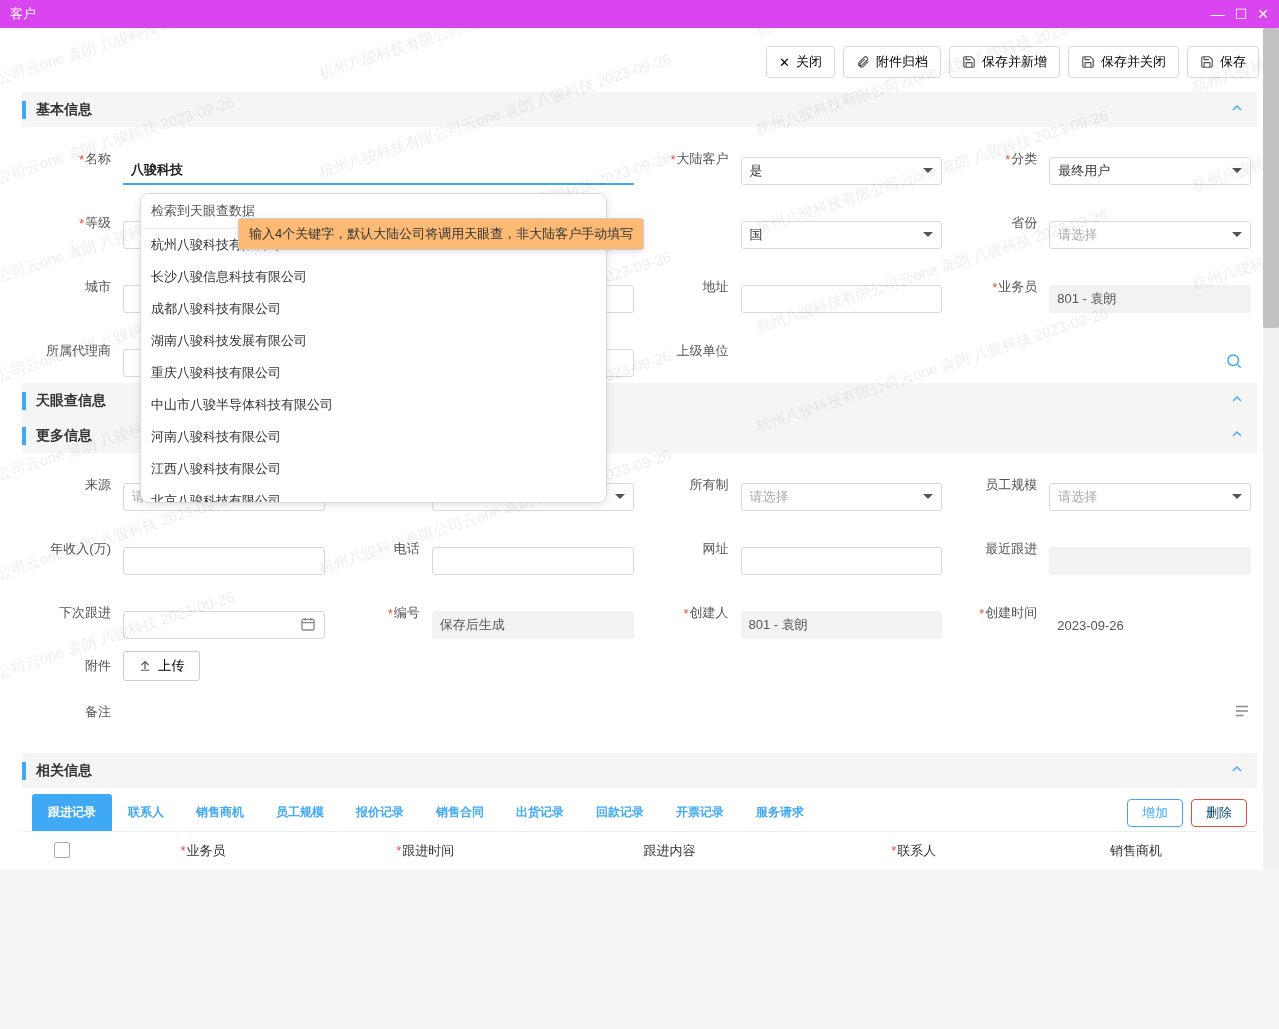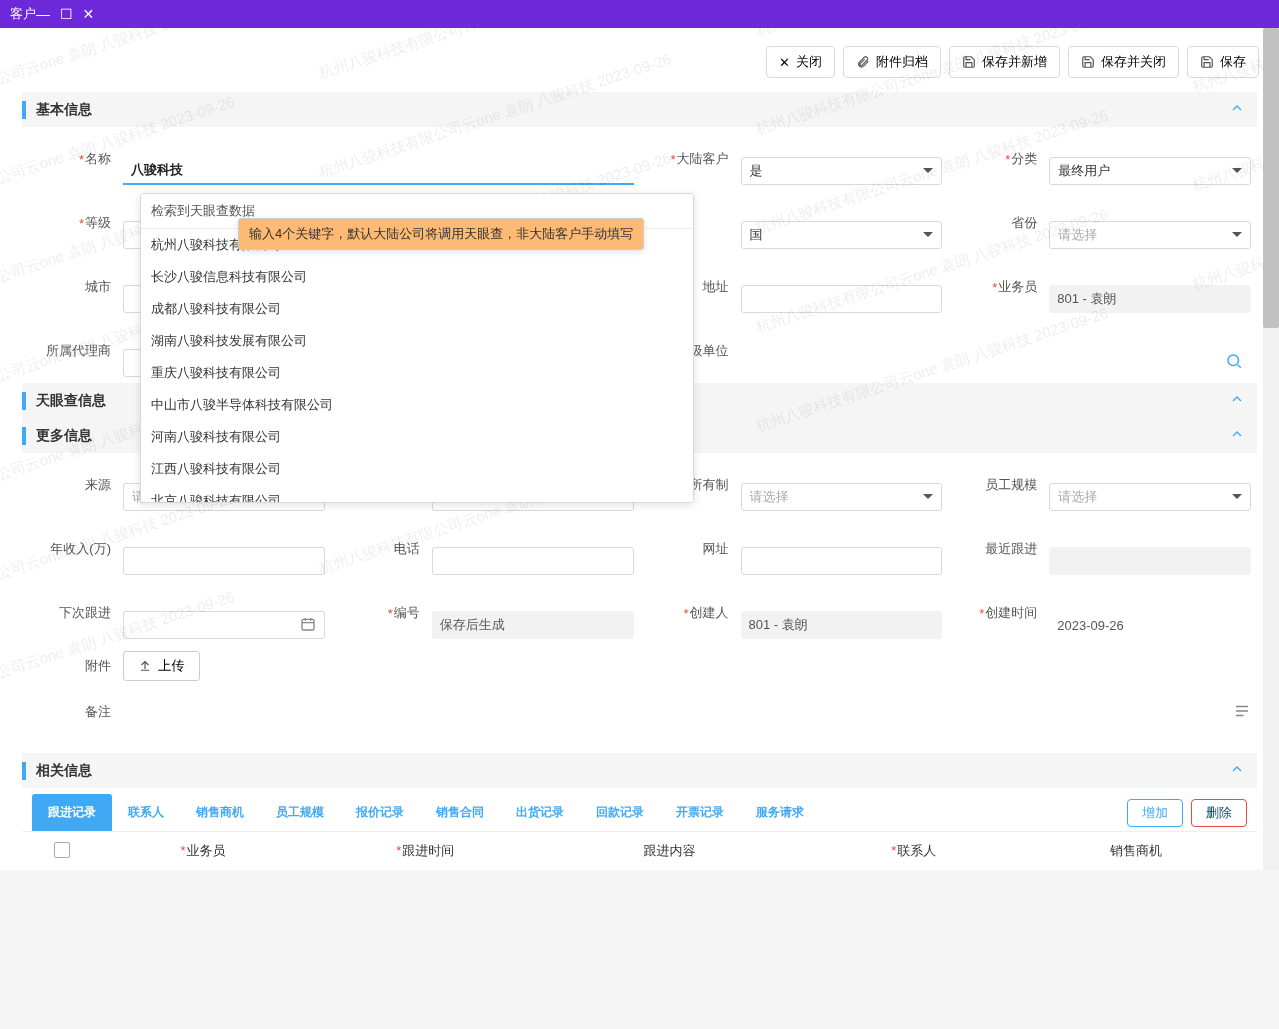--- a/index.html
+++ b/index.html
@@ -5,26 +5,27 @@
     * { box-sizing: border-box; margin: 0; padding: 0; }
     body {
       font-family: "Microsoft YaHei", Arial, sans-serif;
       font-size: 13px;
       color: #333;
       background: #f5f5f5;
       width: 1279px;
       position: relative;
     }
     .title-bar {
-      background: #6d28d9;
+      background: #d946ef;
       color: #fff;
       height: 28px;
       padding: 0 10px;
       display: flex;
       align-items: center;
+      justify-content: space-between;
     }
     .title-bar .win-ctrls { display: flex; gap: 10px; font-size: 14px; }
     .title-bar .win-ctrls span { cursor: pointer; }
     .main-wrap {
       background: #fff;
       margin: 0;
       padding-top: 0;
     }
     .top-btns {
       display: flex;
@@ -161,22 +162,22 @@
       background: #fff;
     }
     .th { text-align: center; }
     .checkbox { width: 16px; height: 16px; border: 1px solid #aaa; border-radius: 2px; margin: 0 auto; }
     .dropdown-panel {
       position: absolute;
       z-index: 50;
       background: #fff;
       border: 1px solid #d9d9d9;
       box-shadow: 0 2px 8px rgba(0,0,0,0.12);
-      border-radius: 3px;
-      width: 554px;
+      border-radius: 9px;
+      width: 467px;
       top: 193px;
       left: 140px;
       max-height: 310px;
       overflow-y: auto;
     }
     .dropdown-hint { padding: 8px 10px; font-size: 13px; color: #555; border-bottom: 1px solid #eee; }
     .dd-item { padding: 7px 10px; cursor: pointer; }
     .tooltip {
       position: absolute;
       z-index: 60;

